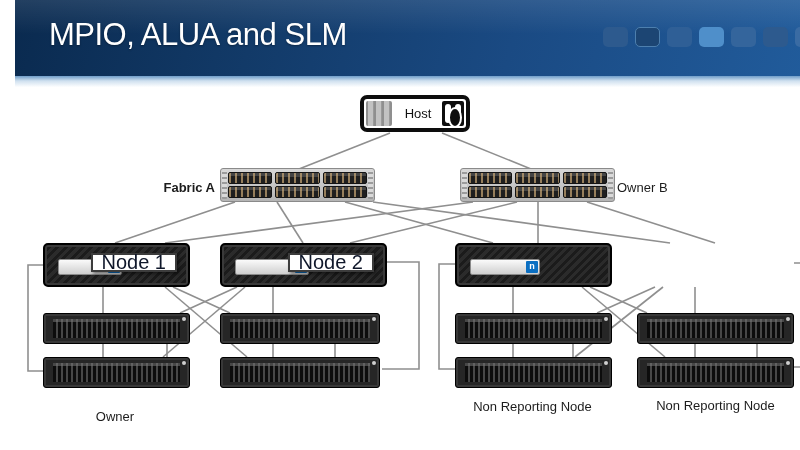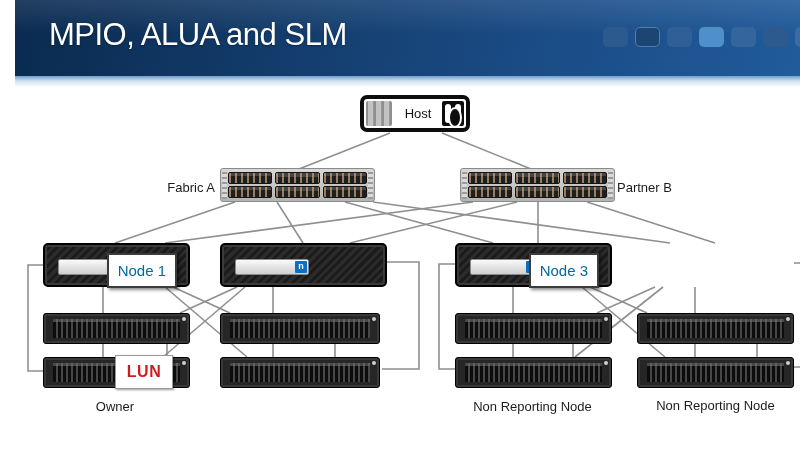--- a/index.html
+++ b/index.html
@@ -51,23 +51,23 @@
                          linear-gradient(180deg,#454545 0 35%,#1f1f1f 35% 100%);}
 
   
   .node{position:absolute;height:44px;box-sizing:border-box;z-index:2;border:2px solid #000;border-radius:5px;
         background:repeating-linear-gradient(135deg,#2b2b2b 0 3px,#1b1b1b 3px 6px);
         box-shadow:inset 0 0 0 2px #3a3a3a;}
   .node .bar{position:absolute;left:13px;top:14px;height:16px;box-sizing:border-box;
         background:linear-gradient(#fafafa,#cfcfcf);border:1px solid #8a8a8a;border-radius:2px;}
   .node .nlogo{position:absolute;right:1px;top:1px;width:12px;height:12px;background:var(--netapp-blue,#0b6fc2);
         color:#fff;font-size:9px;font-weight:bold;line-height:11px;text-align:center;border-radius:1px;}
-  .node .tag{position:absolute;right:11px;top:8px;height:35px;box-sizing:border-box;background:#fff;
+  .node .tag{position:absolute;right:11px;top:8px;height:19px;box-sizing:border-box;background:#fff;
         border:2px solid #3c3c3c;box-shadow:2px 2px 3px rgba(0,0,0,.45);
-        display:flex;align-items:center;justify-content:center;font-size:15px;color:#0369a1;padding:0 9px;}
+        display:flex;align-items:center;justify-content:center;font-size:20px;color:#0f172a;padding:0 9px;}
 
   
   .shelf{position:absolute;height:31px;box-sizing:border-box;z-index:2;
         background:#262626;border:1px solid #000;border-radius:3px;
         box-shadow:inset 0 0 0 2px #383838;}
   .shelf .slots{position:absolute;left:9px;right:9px;top:5px;bottom:5px;
         background-image:
           linear-gradient(180deg,rgba(120,120,120,.55) 0 3px,rgba(0,0,0,0) 3px),
           repeating-linear-gradient(90deg,#0c0c0c 0 3px,#474747 3px 5px);}
   .shelf .screw{position:absolute;right:3px;top:3px;width:4px;height:4px;border-radius:50%;background:#cfcfcf;}
@@ -146,21 +146,21 @@
   <div class="host">
     <div class="host-bars"></div>
     <div class="host-mid">Host</div>
     <div class="host-media">
       <div class="pill p1"></div>
       <div class="pill p2"></div>
       <div class="oval"></div>
     </div>
   </div>
 
-  <div class="lbl" style="left:128px;top:180px;width:72px;text-align:right;">Fabric A</div>
+  <div class="lbl" style="left:128px;top:180px;width:72px;text-align:right;font-weight:bold;">Fabric A</div>
   <div class="switch" style="left:205px;top:168px;">
     <div class="sw-row">
       <div class="sw-mod"></div>
       <div class="sw-mod"></div>
       <div class="sw-mod"></div>
     </div>
     <div class="sw-row">
       <div class="sw-mod"></div>
       <div class="sw-mod"></div>
       <div class="sw-mod"></div>
@@ -171,38 +171,38 @@
       <div class="sw-mod"></div>
       <div class="sw-mod"></div>
       <div class="sw-mod"></div>
     </div>
     <div class="sw-row">
       <div class="sw-mod"></div>
       <div class="sw-mod"></div>
       <div class="sw-mod"></div>
     </div>
   </div>
-  <div class="lbl" style="left:602px;top:180px;width:72px;text-align:left;">Partner B</div>
+  <div class="lbl" style="left:602px;top:180px;width:72px;text-align:left;">Owner B</div>
 
   <div class="node" style="left:28px;top:243px;width:147px;">
     <div class="bar" style="width:64px;">
       <div class="nlogo">n</div>
     </div>
     <div class="tag">Node 1</div>
   </div>
   <div class="node" style="left:205px;top:243px;width:167px;">
     <div class="bar" style="width:74px;">
       <div class="nlogo">n</div>
     </div>
+    <div class="tag">Node 2</div>
   </div>
   <div class="node" style="left:440px;top:243px;width:157px;">
     <div class="bar" style="width:70px;">
       <div class="nlogo">n</div>
     </div>
-    <div class="tag">Node 3</div>
   </div>
 
   <div class="shelf" style="left:28px;top:313px;width:147px;">
       <div class="slots"></div>
       <div class="screw"></div>
     </div>
   <div class="shelf" style="left:28px;top:357px;width:147px;">
       <div class="slots"></div>
       <div class="screw"></div>
     </div>
@@ -224,19 +224,18 @@
     </div>
   <div class="shelf" style="left:622px;top:313px;width:157px;">
       <div class="slots"></div>
       <div class="screw"></div>
     </div>
   <div class="shelf" style="left:622px;top:357px;width:157px;">
       <div class="slots"></div>
       <div class="screw"></div>
     </div>
 
-  <div class="lun">LUN</div>
-
-  <div class="lbl" style="left:55px;top:399px;width:90px;">Owner</div>
+
+  <div class="lbl" style="left:55px;top:409px;width:90px;">Owner</div>
   <div class="lbl" style="left:440px;top:399px;width:155px;">Non Reporting Node</div>
   <div class="lbl" style="left:622px;top:398px;width:157px;">Non Reporting Node</div>
 
 </div>
 
 </body></html>

